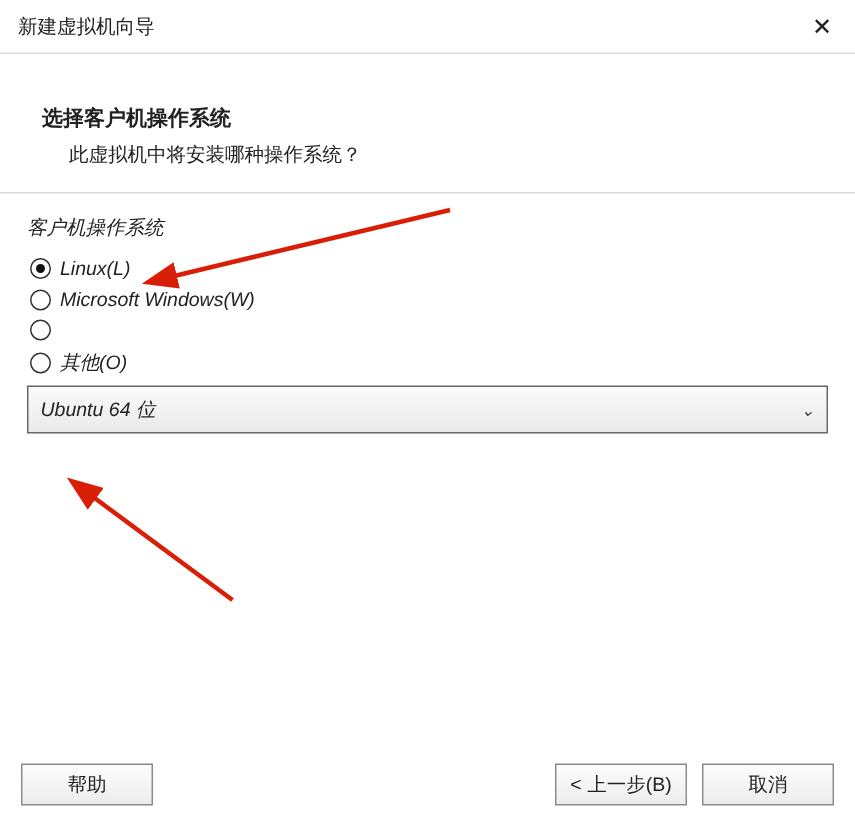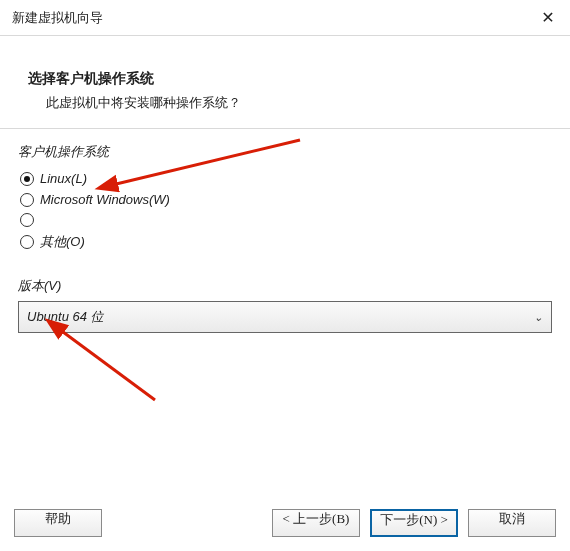--- a/index.html
+++ b/index.html
@@ -89,24 +89,24 @@
     padding: 0 14px;
     gap: 10px;
   }
   .btn {
     height: 28px;
     min-width: 88px;
     padding: 0 5px;
     border: 1px solid #8a8a8a;
     background: linear-gradient(#fdfdfd,#ececec);
     display: inline-flex;
+    align-items: center;
     justify-content: center;
     font-size: 13px;
     cursor: pointer;
-    font-family: Liberation Serif, serif;
   }
   .btn.primary {
     border: 2px solid #0a64a4;
   }
   .footer .spacer { flex: 1; }
 
   
   svg.anno {
     position: absolute;
     left: 0; top: 0;
@@ -141,38 +141,34 @@
     <span>Microsoft Windows(W)</span>
   </div>
   <div class="radio-row">
     <span class="radio"></span>
   </div>
   <div class="radio-row">
     <span class="radio"></span>
     <span>其他(O)</span>
   </div>
 
-  <div class="group-label version-label">版本(V)</div>
 
   <div class="select">
     <span>Ubuntu 64 位</span>
     <span class="chev">⌄</span>
   </div>
 </div>
 
 <div class="footer">
   <div class="btn">
       <span>帮助</span>
     </div>
   <div class="spacer"></div>
   <div class="btn">
       <span>&lt; 上一步(B)</span>
-    </div>
-  <div class="btn primary">
-      <span>下一步(N) &gt;</span>
     </div>
   <div class="btn">
       <span>取消</span>
     </div>
 </div>
 
 <svg class="anno" viewBox="0 0 570 551">
   <defs>
     <marker id="ah" markerWidth="10" markerHeight="10" refX="2" refY="3" orient="auto">
       <path d="M0,0 L0,6 L8,3 z" fill="#d81e06"></path>

